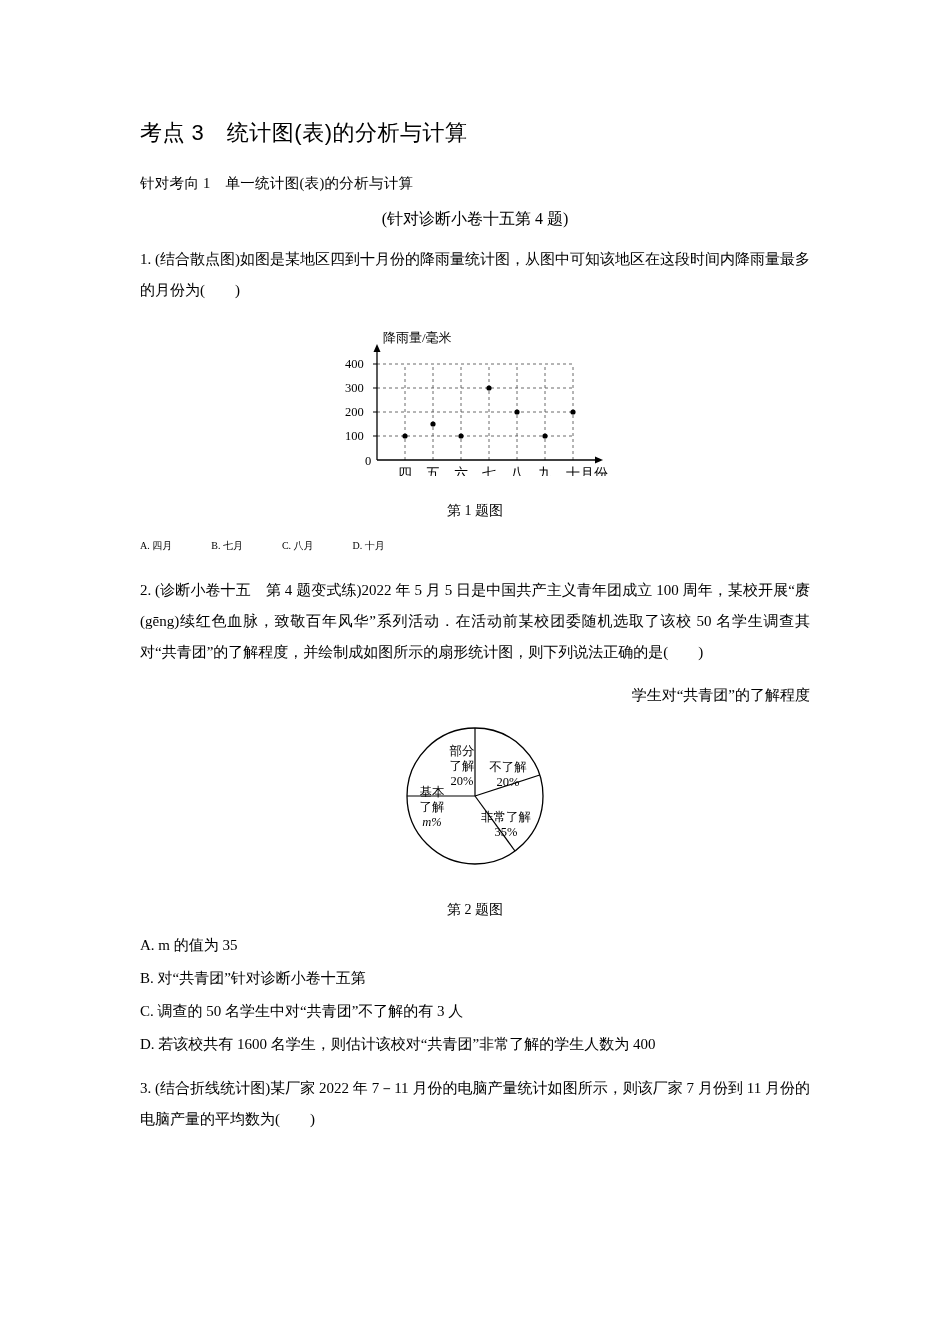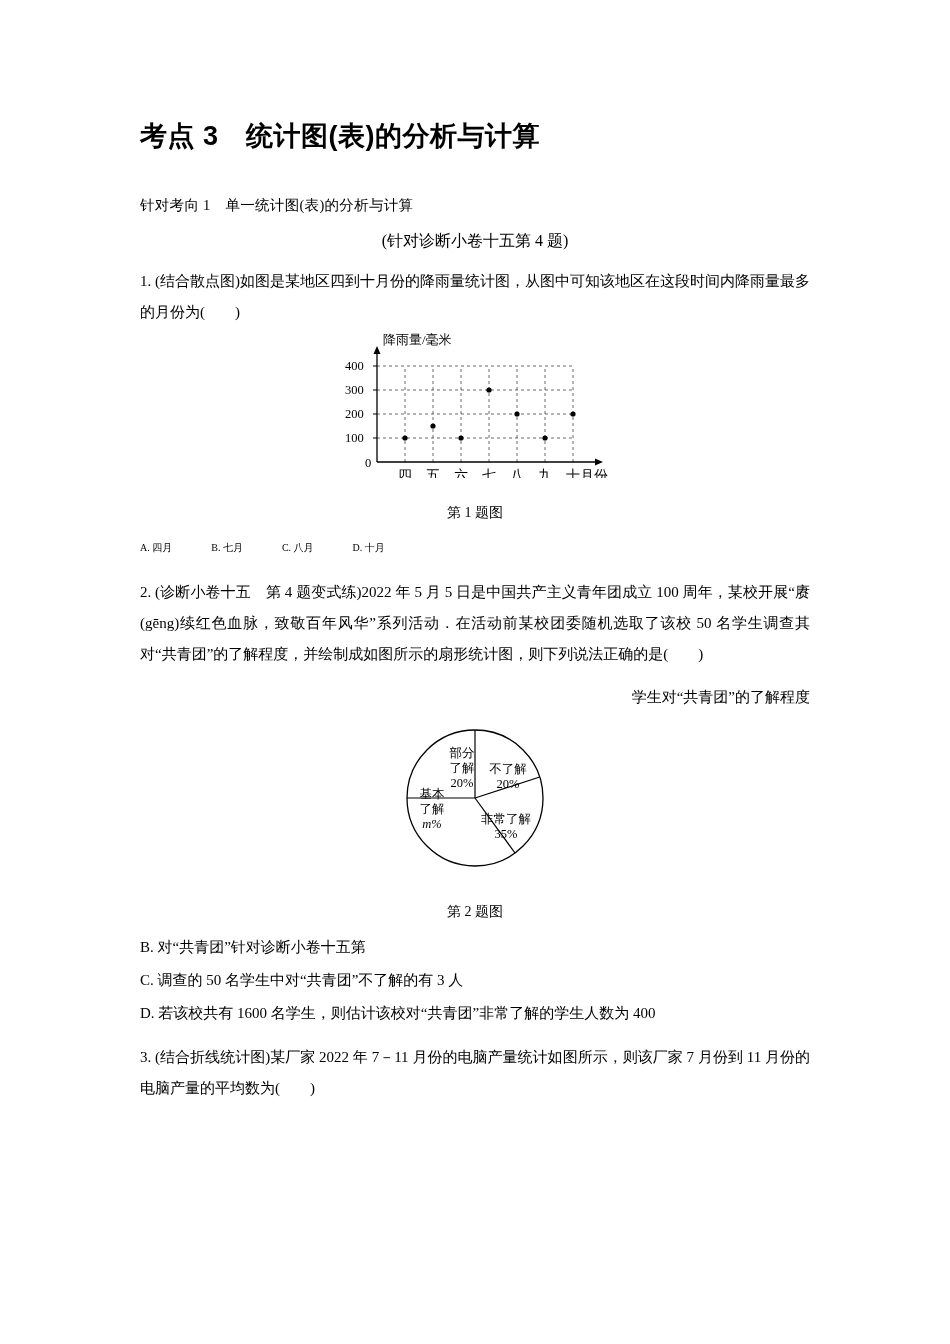--- a/index.html
+++ b/index.html
@@ -16,29 +16,29 @@
   }
   .page {
     position: relative;
     width: 950px;
     height: 1344px;
     box-sizing: border-box;
     padding: 0 140px 0 140px;
   }
   .title {
     font-family: "Liberation Sans", sans-serif;
-    font-weight: bold;
-    font-size: 27px;
+    font-weight: normal;
+    font-size: 22px;
     letter-spacing: 0.5px;
     margin-top: 118px;
     margin-bottom: 8px;
   }
   .subhead {
     font-size: 14.5px;
-    margin-top: 42px;
+    margin-top: 26px;
     letter-spacing: 0.3px;
   }
   .centered {
     text-align: center;
     font-size: 16px;
     margin-top: 16px;
   }
   .q {
     font-size: 15px;
     line-height: 31px;
@@ -51,21 +51,21 @@
     margin-top: 10px;
   }
   .opt-row span { display: inline-block; }
   .fig-caption {
     text-align: center;
     font-size: 14px;
     margin-top: 6px;
   }
   .figure-wrap {
     text-align: center;
-    margin-top: 0;
+    margin-top: 20px;
   }
   .blank {
     display: inline-block;
     width: 34px;
   }
   svg { display: inline-block; }
   .pie-title {
     text-align: right;
     font-size: 15px;
     margin-top: 18px;
@@ -192,20 +192,21 @@
         <text x="72" y="85">基本</text>
         <text x="72" y="100">了解</text>
         <text x="72" y="115" font-style="italic">m%</text>
       </g>
     </svg>
   </div>
 
   <div class="fig-caption" style="margin-top:16px;">第 2 题图</div>
 
   <div style="margin-top:10px;">
+    <div class="choice">A. m 的值为 35</div>
     <div class="choice">B. 对“共青团”针对诊断小卷十五第</div>
     <div class="choice">C. 调查的 50 名学生中对“共青团”不了解的有 3 人</div>
     <div class="choice">D. 若该校共有 1600 名学生，则估计该校对“共青团”非常了解的学生人数为 400</div>
   </div>
 
   <div class="q" style="margin-top:12px;">
     <span>3.</span>
     <span>(结合折线统计图)某厂家 2022 年 7－11 月份的电脑产量统计如图所示，则该厂家 7 月份到 11 月份的电脑产量的平均数为(　　)</span>
   </div>
 

